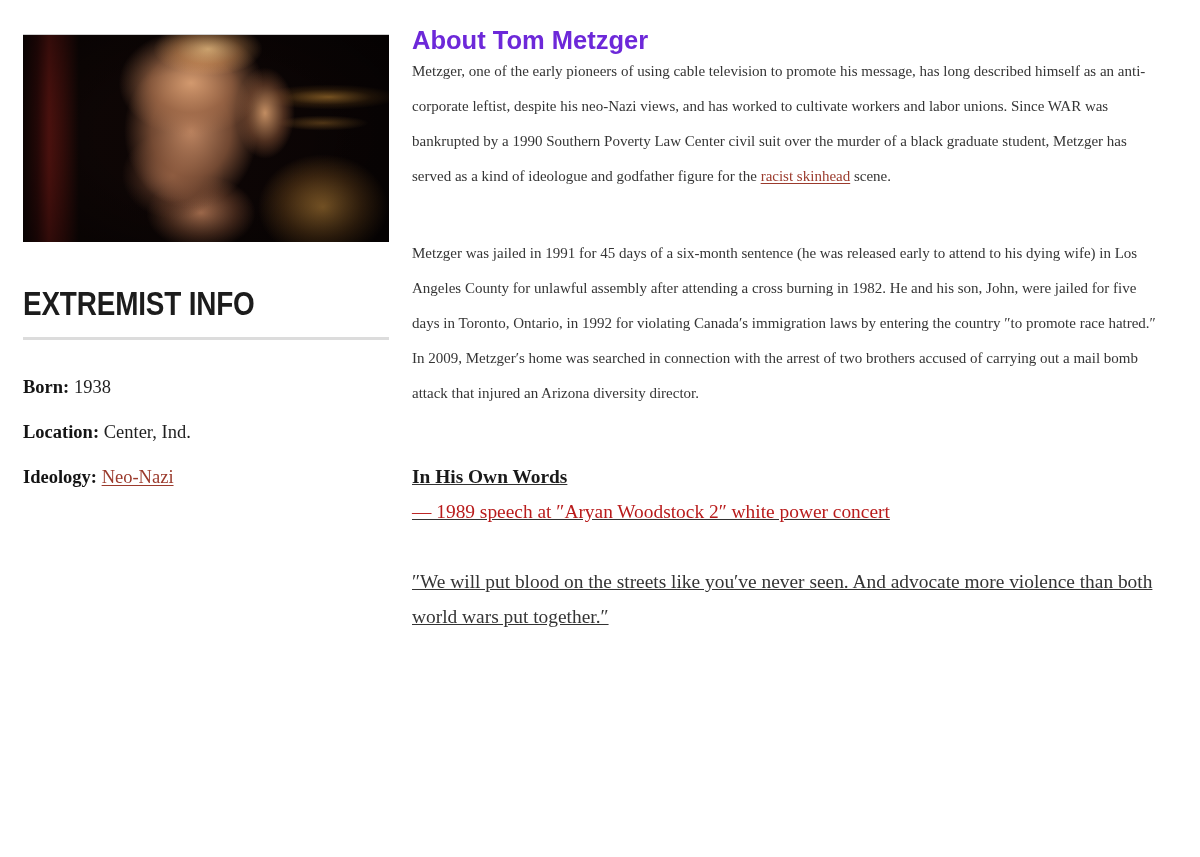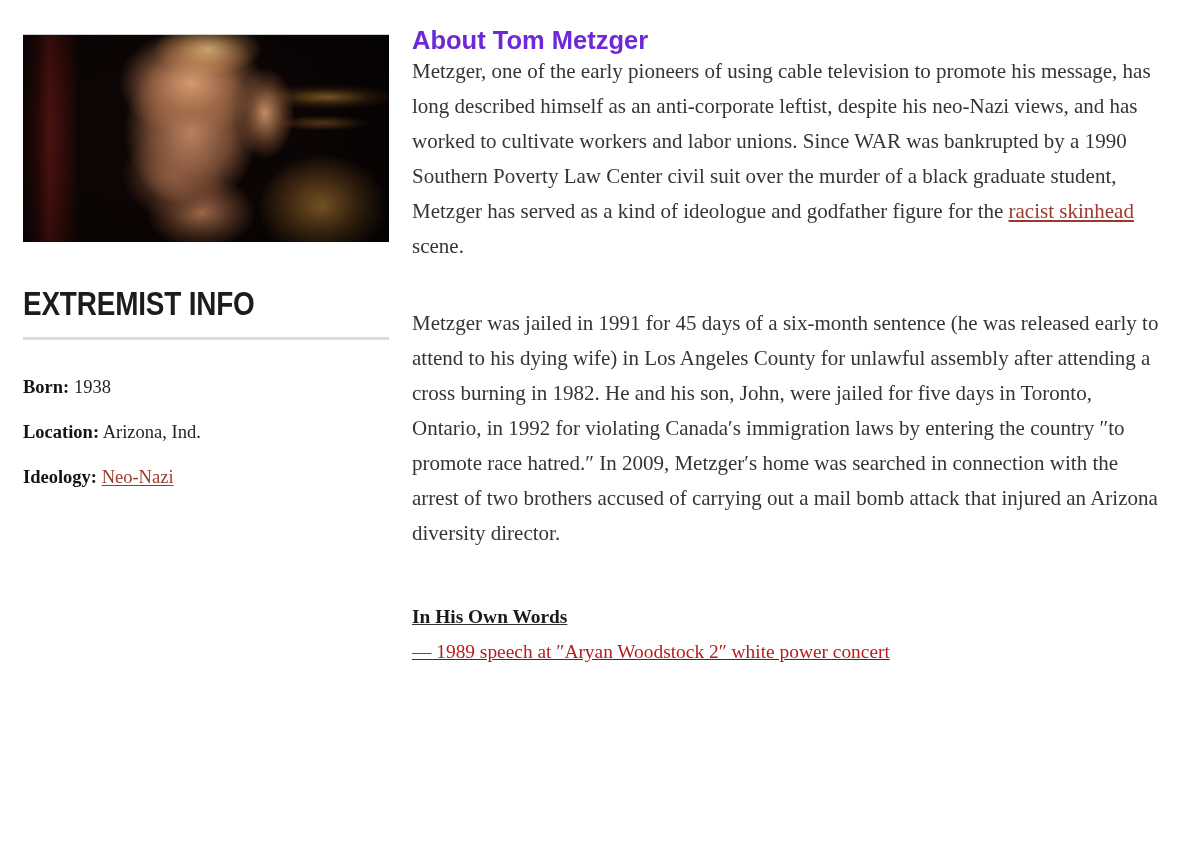--- a/index.html
+++ b/index.html
@@ -133,21 +133,21 @@
     font-family: "Liberation Sans Narrow", "Liberation Sans", "DejaVu Sans", sans-serif;
     font-weight: 700;
     font-size: 25.5px;
     line-height: 1.1;
     color: #6d28d9;
     letter-spacing: 0px;
   }
 
   p.body {
     margin: 0;
-    font-size: 21px;
+    font-size: 15px;
     line-height: 35px;
     color: #353535;
   }
 
   .intro { margin-top: 27px; }
 
   .sub-head {
     font-size: 19.4px;
     line-height: 35px;
     font-weight: 700;
@@ -189,21 +189,21 @@
 
     <div class="info-list">
 
       <div class="info-row">
         <span class="info-label">Born:</span>
         <span class="info-value">1938</span>
       </div>
 
       <div class="info-row">
         <span class="info-label">Location:</span>
-        <span class="info-value">Arizona, Ind.</span>
+        <span class="info-value">Center, Ind.</span>
       </div>
 
       <div class="info-row">
         <span class="info-label">Ideology:</span>
         <a class="link" href="#">Neo-Nazi</a>
       </div>
 
     </div>
   </aside>
 
@@ -217,16 +217,17 @@
       <p class="body">Metzger was jailed in 1991 for 45 days of a six-month sentence (he was released early to attend to his dying wife) in Los Angeles County for unlawful assembly after attending a cross burning in 1982. He and his son, John, were jailed for five days in Toronto, Ontario, in 1992 for violating Canada′s immigration laws by entering the country ″to promote race hatred.″ In 2009, Metzger′s home was searched in connection with the arrest of two brothers accused of carrying out a mail bomb attack that injured an Arizona diversity director.</p>
     </div>
 
     <div class="block-words">
       <p class="sub-head">In His Own Words</p>
 
       <p class="attrib">— 1989 speech at ″Aryan Woodstock 2″ white power concert</p>
 
       <div class="quote-gap"></div>
 
+      <p class="quote-line">″We will put blood on the streets like you′ve never seen. And advocate more violence than both world wars put together.″</p>
     </div>
 
   </main>
 </div>
 
 </body></html>

